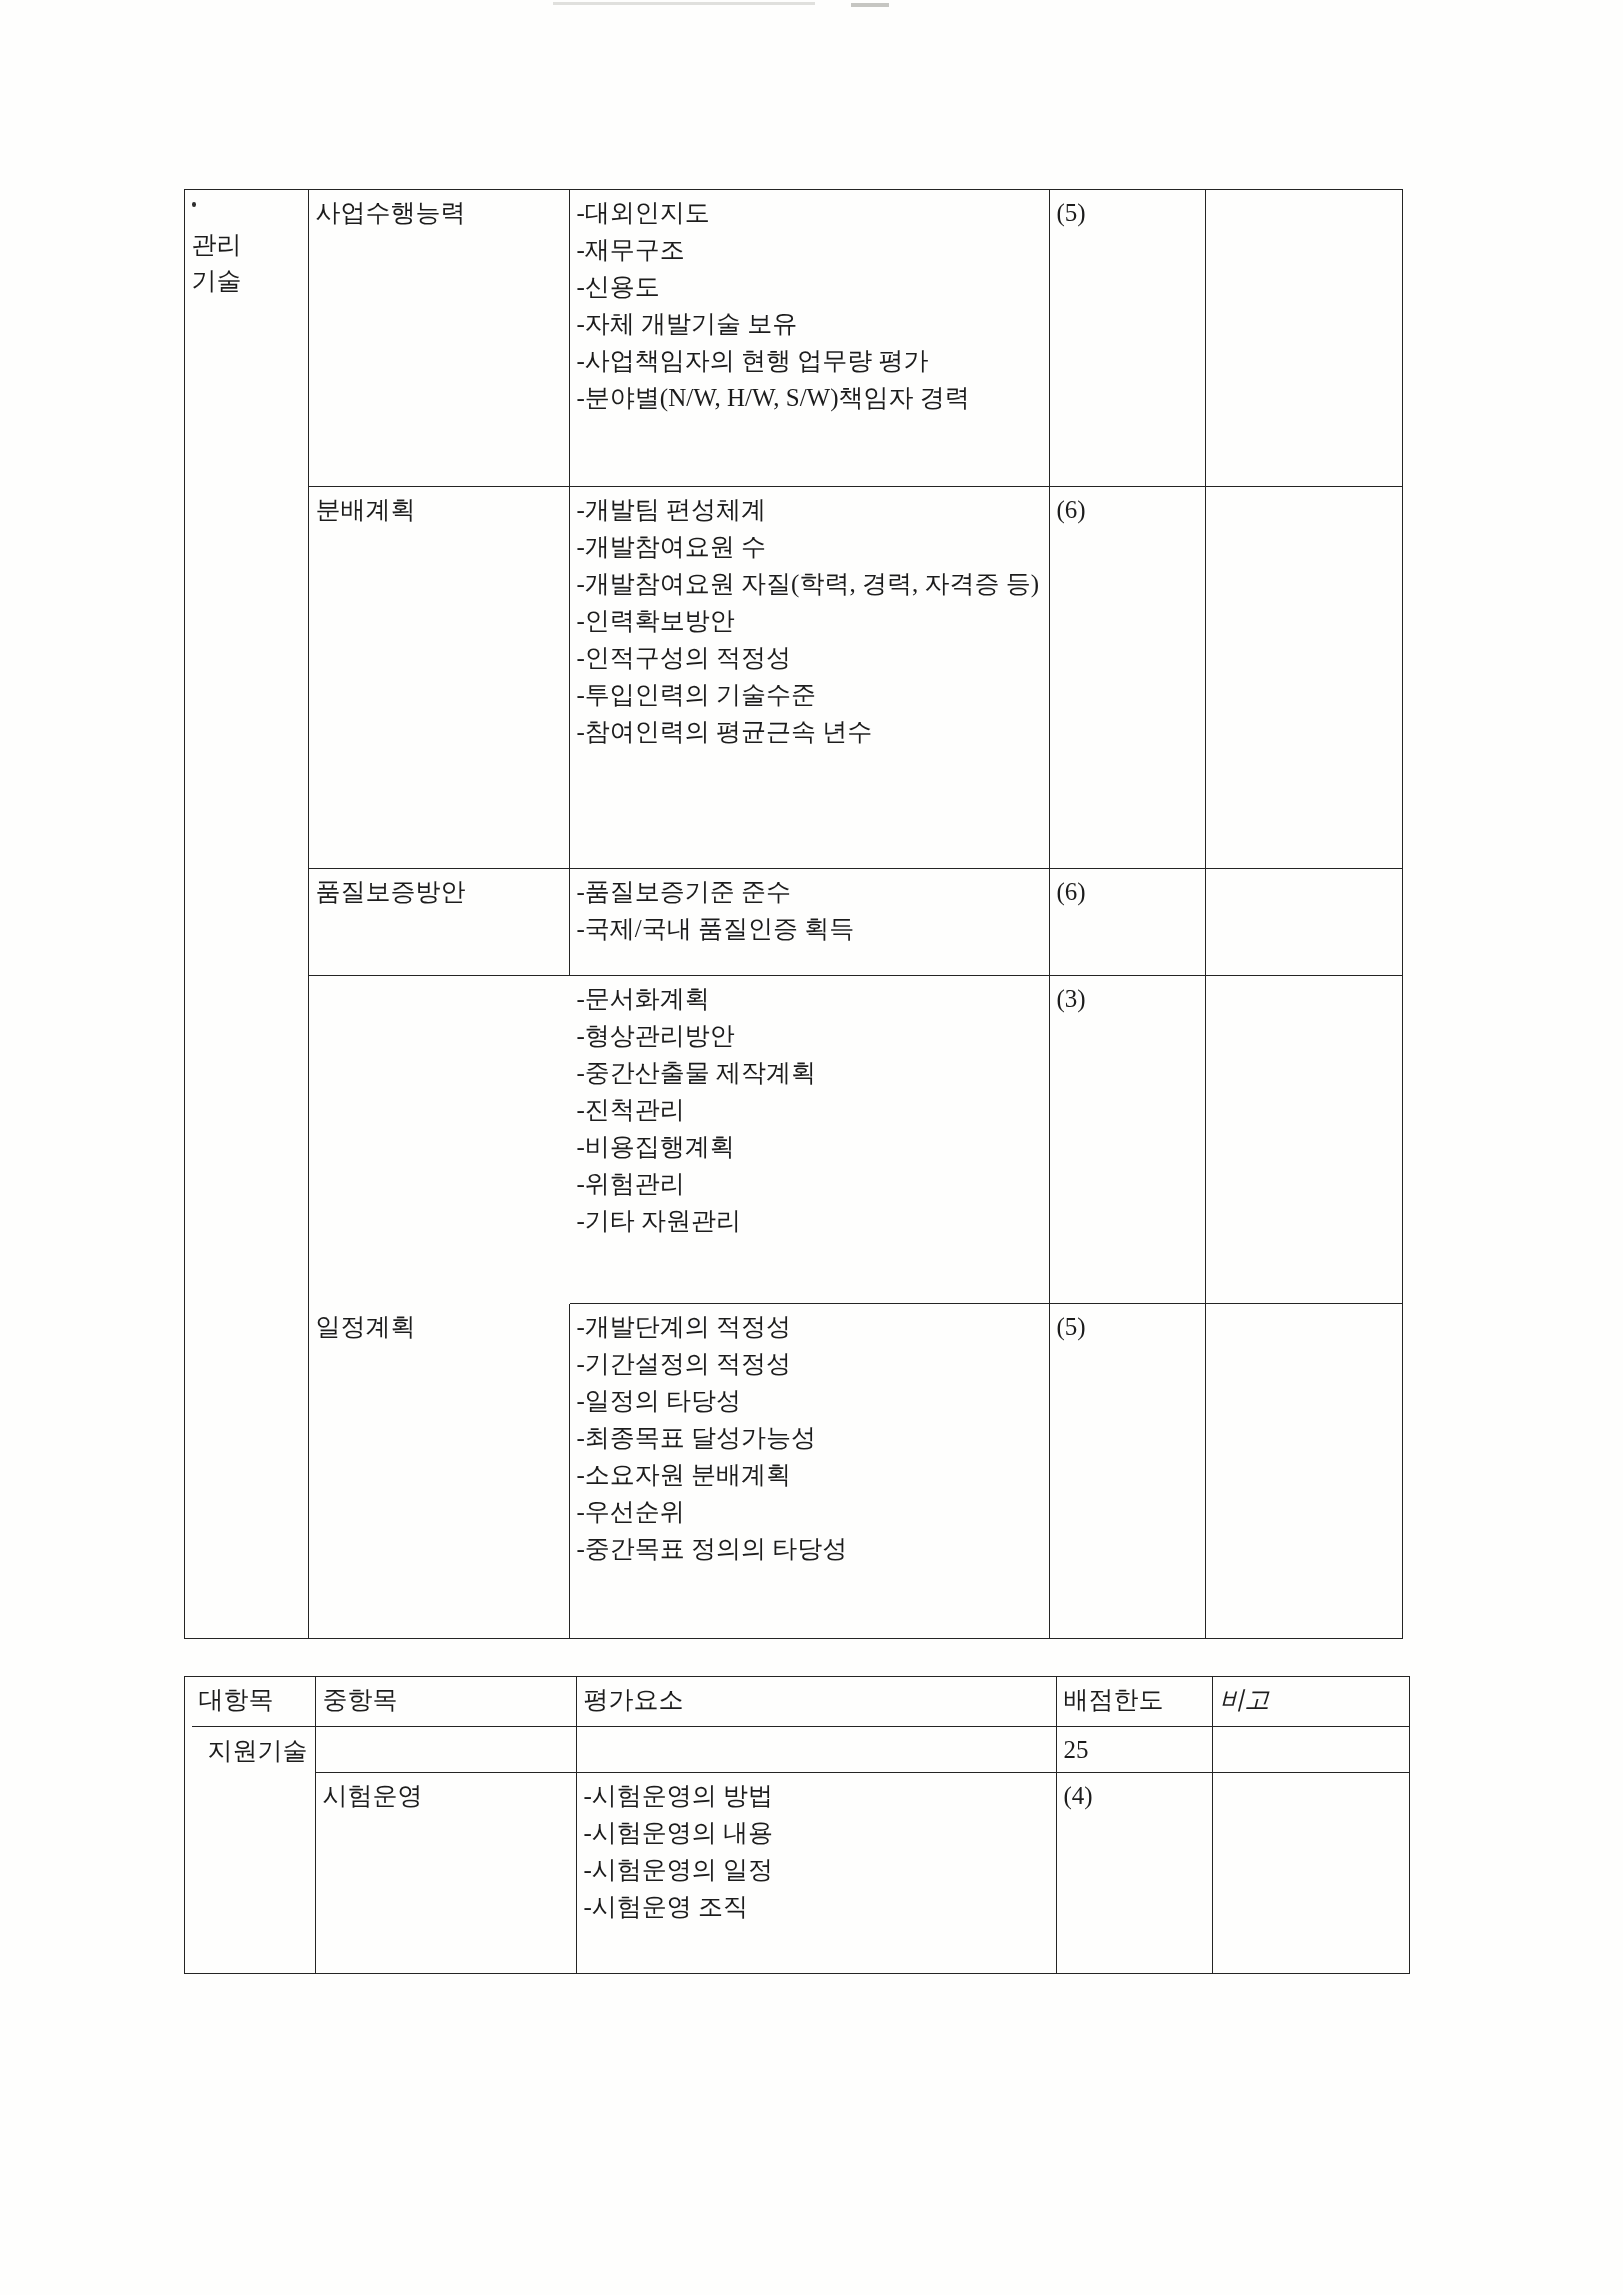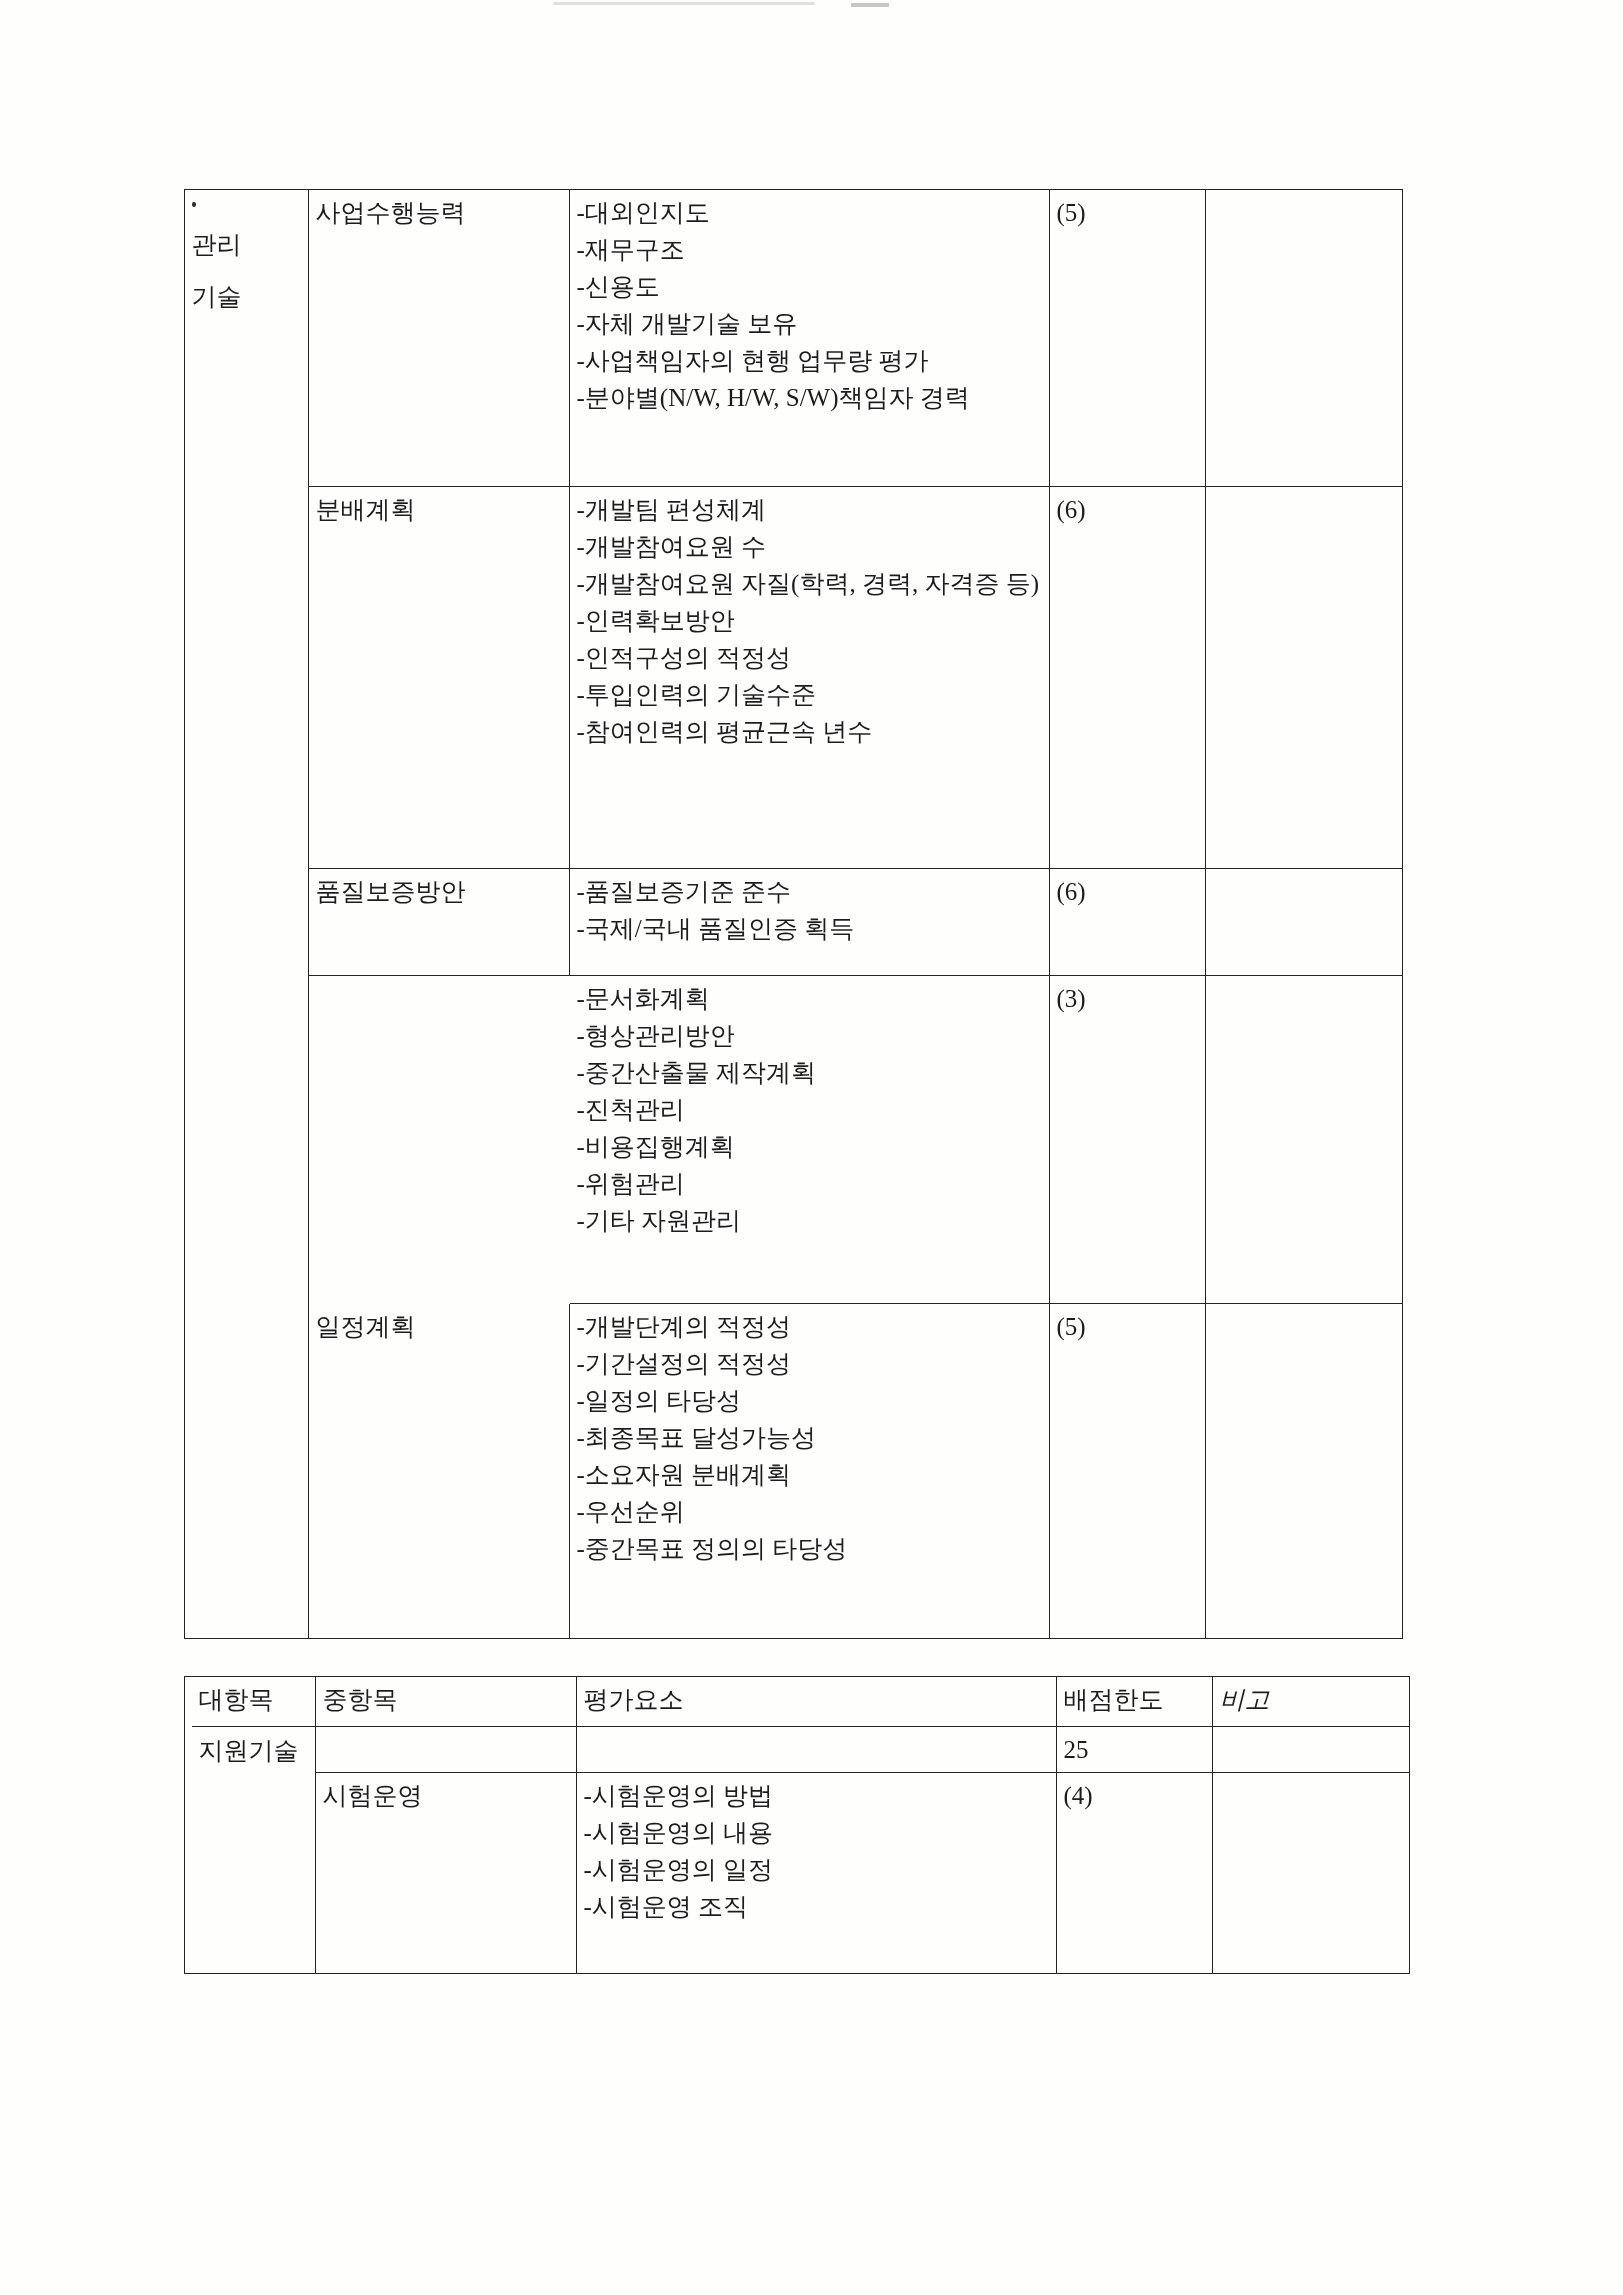--- a/index.html
+++ b/index.html
@@ -37,22 +37,22 @@
     flex-direction: column;
     padding: 3.9px 5.2px 3.9px 6.5px;
     font-size: 25px;
     line-height: 1.48;
     white-space: nowrap;
     overflow: hidden;
   }
   .no-right  { border-right: none; font-style: italic; }
   .no-bottom { border-bottom: none; }
   .v-top { justify-content: flex-start; }
-  .group { padding-top: 37px; line-height: 1.45; gap: 16px; }
-  .cat   { padding-top: 5.2px; }
+  .group { padding-top: 37px; line-height: 1.45; }
+  .cat   { padding-top: 5.2px; margin-left: 9px; }
   .crit-line { white-space: nowrap; }
   .artifact { position: absolute; }
   .smudge-1 { left: 553px;  top: 2px;  width: 262px; height: 2.6px; background: #d8d8d4; opacity: .8; }
   .smudge-2 { left: 851px; top: 3.3px;  width: 38px;  height: 3.9px; background: #c6c6c2; }
   .ink-dot  { left: 192px;  top: 202px; width: 3.9px;  height: 4.6px; border-radius: 50%; background: #2e2e2e; }
 </style>
 </head>
 <body>
 
 <div class="page">

